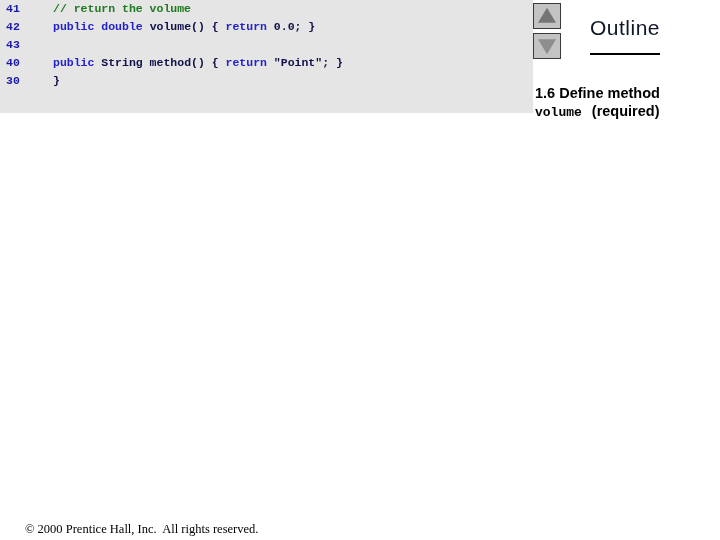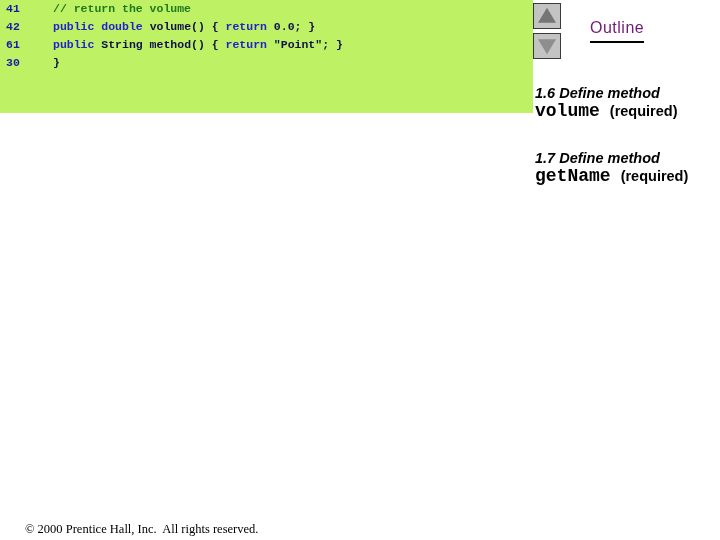--- a/index.html
+++ b/index.html
@@ -15,21 +15,21 @@
     position: relative;
   }
 
   
   #code-panel {
     position: absolute;
     left: 0;
     top: 0;
     width: 533px;
     height: 113px;
-    background: #bef264;
+    background: #e5e5e5;
     box-sizing: border-box;
   }
   .code-line {
     position: relative;
     height: 18px;
     line-height: 18px;
     white-space: pre;
     font-family: "Liberation Mono", "DejaVu Sans Mono", monospace;
     font-size: 11.5px;
     font-weight: bold;
@@ -92,53 +92,52 @@
     border-right: 9px solid transparent;
     border-top: 15px solid #8e8e8e;
   }
 
   
   #outline-title {
     position: absolute;
     left: 590px;
     top: 16px;
     font-family: "Liberation Sans", sans-serif;
-    font-size: 16px;
-    color: #701a75;
+    font-size: 21px;
+    color: #0f172a;
     letter-spacing: 0.5px;
     border-bottom: 2px solid #000;
-    padding-bottom: 2px;
+    padding-bottom: 14px;
     line-height: 23px;
   }
 
   
   #outline-list {
     position: absolute;
     left: 535px;
     top: 85px;
     width: 185px;
   }
   .outline-entry {
     margin-bottom: 30px;
   }
   .outline-heading {
     font-family: "Liberation Sans", sans-serif;
     font-size: 14.5px;
     font-weight: bold;
     color: #000;
     line-height: 17px;
-    font-style: italic;
   }
   .outline-sub {
     line-height: 18px;
     white-space: nowrap;
   }
   .outline-sub .mono {
     font-family: "Liberation Mono", "DejaVu Sans Mono", monospace;
-    font-size: 18px;
+    font-size: 13px;
     font-weight: bold;
     color: #000;
   }
   .outline-sub .req {
     font-family: "Liberation Sans", sans-serif;
     font-size: 14.5px;
     font-weight: bold;
     color: #000;
     margin-left: 10px;
   }
@@ -153,39 +152,36 @@
     color: #000000;
     white-space: pre;
   }
 </style>
 </head>
 <body>
 
 <div id="code-panel">
     <div class="code-line"><span class="line-no">41</span><span class="line-code"><span class="tok-comment">// return the volume</span></span></div>
     <div class="code-line"><span class="line-no">42</span><span class="line-code"><span class="tok-keyword">public double </span><span class="tok-plain">volume() { </span><span class="tok-keyword">return </span><span class="tok-plain">0.0; }</span></span></div>
-    <div class="code-line"><span class="line-no">61</span><span class="line-code"><span class="tok-keyword">public </span><span class="tok-plain">String method() { </span><span class="tok-keyword">return </span><span class="tok-plain">"Point"; }</span></span></div>
+    <div class="code-line"><span class="line-no">43</span><span class="line-code"></span></div>
+    <div class="code-line"><span class="line-no">40</span><span class="line-code"><span class="tok-keyword">public </span><span class="tok-plain">String method() { </span><span class="tok-keyword">return </span><span class="tok-plain">"Point"; }</span></span></div>
     <div class="code-line"><span class="line-no">30</span><span class="line-code"><span class="tok-plain">}</span></span></div>
   </div>
 
 <div id="scroll-buttons">
   <div class="scroll-btn">
     <span class="tri tri-up"></span>
   </div>
   <div class="scroll-btn">
     <span class="tri tri-down"></span>
   </div>
 </div>
 
 <div id="outline-title">Outline</div>
 
 <div id="outline-list">
     <div class="outline-entry">
       <div class="outline-heading">1.6 Define method</div>
       <div class="outline-sub"><span class="mono">volume</span><span class="req">(required)</span></div>
     </div>
-    <div class="outline-entry">
-      <div class="outline-heading">1.7 Define method</div>
-      <div class="outline-sub"><span class="mono">getName</span><span class="req">(required)</span></div>
-    </div>
   </div>
 
 <div id="footer">© 2000 Prentice Hall, Inc.  All rights reserved.</div>
 
 </body></html>

